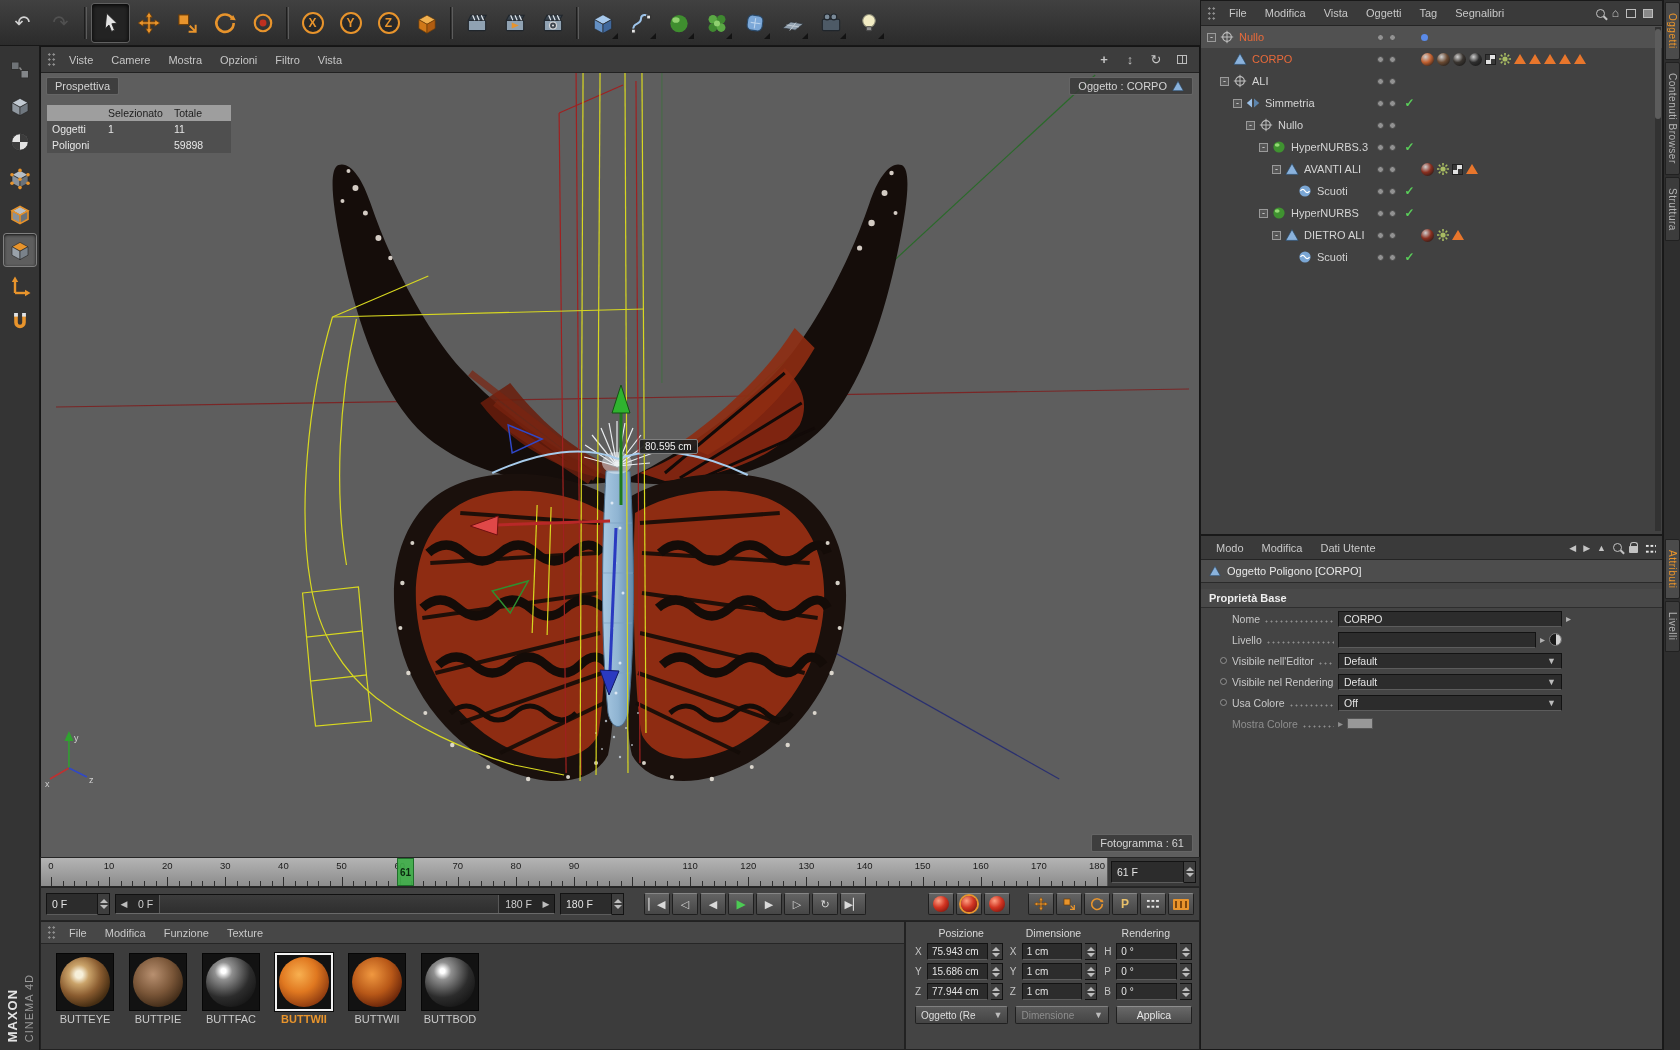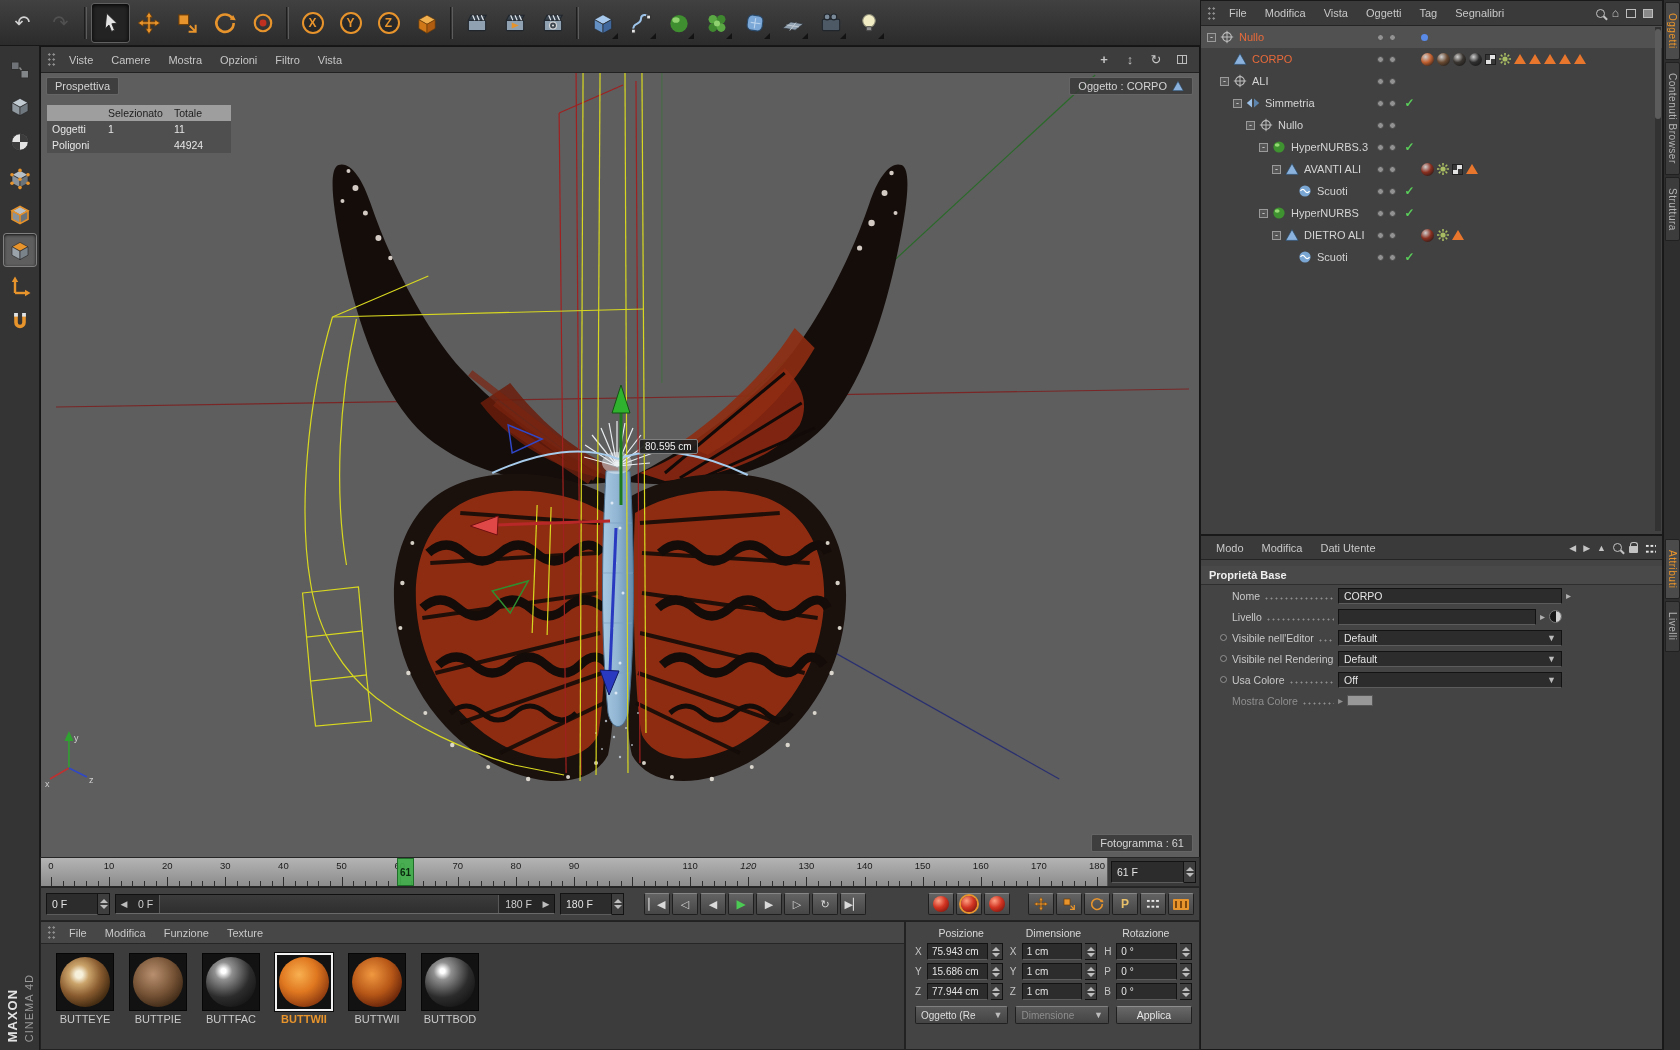--- a/index.html
+++ b/index.html
@@ -654,21 +654,21 @@
           <span>Totale</span>
         </div>
         <div class="hrow hbody">
           <span>Oggetti</span>
           <span>1</span>
           <span>11</span>
         </div>
         <div class="hrow hbody">
           <span>Poligoni</span>
           <span></span>
-          <span>44924</span>
+          <span>59898</span>
         </div>
       </div>
       <div id="objbadge" class="vpbadge">
         <span>Oggetto : CORPO</span>
         <span class="ich">
             <svg width="12" height="12" viewBox="0 0 14 14">
               <path d="M7 1.6 L13.2 12.4 H.8 Z" fill="#8ab2dc" stroke="#2a4a6a" stroke-width=".7"></path>
             </svg>
           </span>
       </div>
@@ -777,21 +777,21 @@
         <span class="rlabel" style="left: 126.2px;">20</span>
         <span class="rlabel" style="left: 184.3px;">30</span>
         <span class="rlabel" style="left: 242.4px;">40</span>
         <span class="rlabel" style="left: 300.6px;">50</span>
         <span class="rlabel" style="left: 358.7px;">60</span>
         <span class="rlabel" style="left: 416.8px;">70</span>
         <span class="rlabel" style="left: 474.9px;">80</span>
         <span class="rlabel" style="left: 533px;">90</span>
         <span class="rlabel" style="left: 591.1px; margin-top: 28px;">100</span>
         <span class="rlabel" style="left: 649.2px;">110</span>
-        <span class="rlabel" style="left: 707.3px; font-style: italic;">120</span>
+        <span class="rlabel" style="left: 707.3px;">120</span>
         <span class="rlabel" style="left: 765.4px;">130</span>
         <span class="rlabel" style="left: 823.6px;">140</span>
         <span class="rlabel" style="left: 881.7px;">150</span>
         <span class="rlabel" style="left: 939.8px;">160</span>
         <span class="rlabel" style="left: 997.9px;">170</span>
         <span class="rlabel" style="left: 1056px;">180</span>
         <div class="rmarker" style="left: 356px;">
           <span>61</span>
         </div>
       </div>
@@ -954,21 +954,21 @@
           </div>
           <div class="matlabel">BUTTBOD</div>
         </div>
       </div>
   </div>
 
   <div id="coordpanel">
     <div class="cheadrow" id="coordheads">
         <span class="chead">Posizione</span>
         <span class="chead">Dimensione</span>
-        <span class="chead">Rotazione</span>
+        <span class="chead">Rendering</span>
       </div>
     <div class="ccols" id="coordcols">
         <div class="ccol">
           <div class="crow">
             <span class="ax">X</span>
             <div class="fld">
               <span>75.943 cm</span>
             </div>
             <div class="spin">
               <i class="up"></i>
@@ -1321,20 +1321,28 @@
         </span>
       <span class="amright">
         <span class="navgl">◀</span>
         <span class="navgl">▶</span>
         <span class="navgl">▲</span>
         <span class="mag"></span>
         <span class="lockico"></span>
         <span class="dotsgrid" style="width:11px;height:10px"></span>
       </span>
     </div>
+    <div class="atitle">
+      <span class="ich">
+          <svg width="12" height="12" viewBox="0 0 14 14">
+            <path d="M7 1.6 L13.2 12.4 H.8 Z" fill="#8ab2dc" stroke="#2a4a6a" stroke-width=".7"></path>
+          </svg>
+        </span>
+      <span>Oggetto Poligono [CORPO]</span>
+    </div>
     <div class="asection">Proprietà Base</div>
     <div id="attrrows">
         <div class="arow">
           <span class="adotspace"></span>
           <span class="albl">
             <span class="t">Nome</span>
             <span class="lead"></span>
           </span>
           <span class="actl">
             <div class="fld atext">

